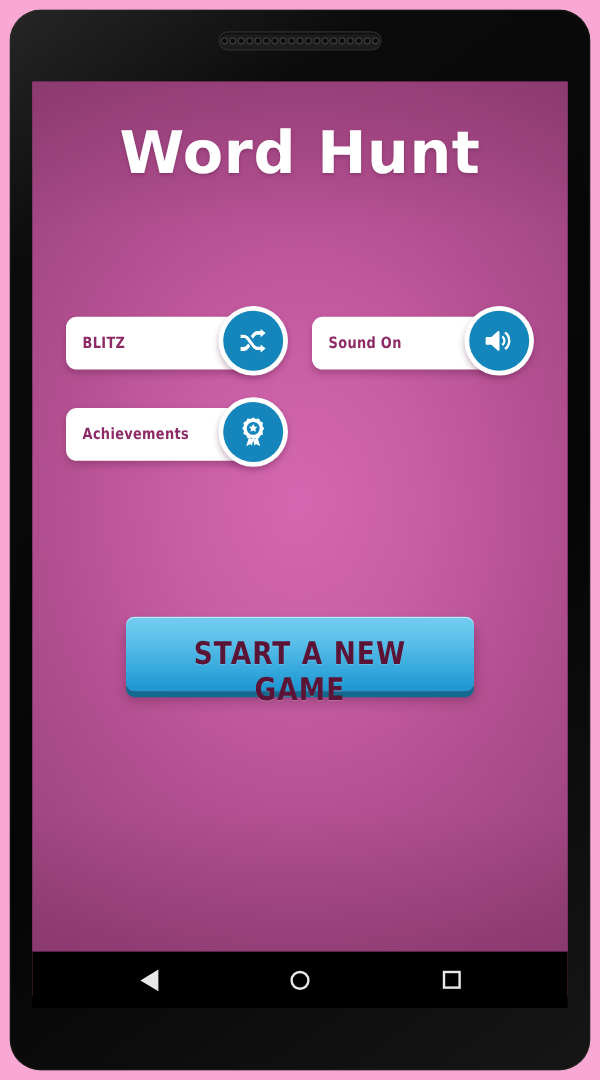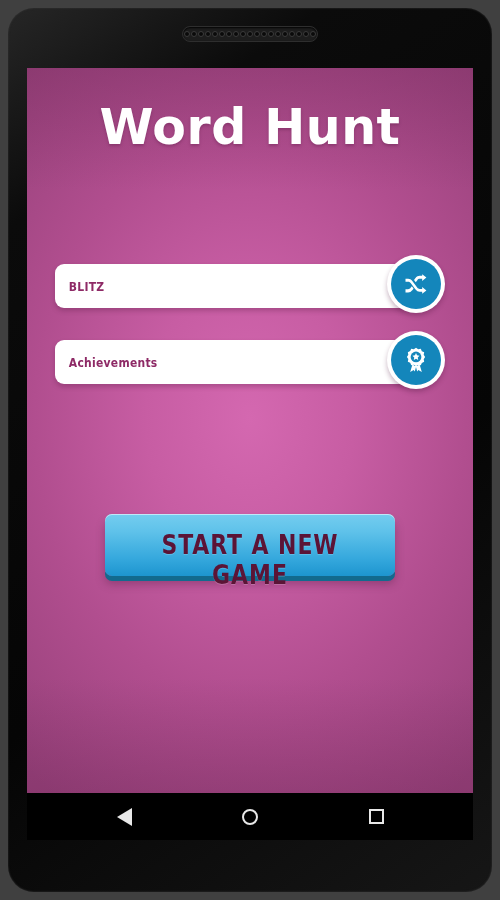--- a/index.html
+++ b/index.html
@@ -13,21 +13,21 @@
     overflow: hidden;
     font-family: "Liberation Sans", sans-serif;
   }
 
   
   #device {
     position: absolute;
     left: 0; top: 0;
     width: 500px;
     height: 900px;
-    background: #404040;
+    background: #f9a8d4;
   }
   #device-body {
     position: absolute;
     left: 8px; top: 8px;
     width: 484px;
     height: 884px;
     border-radius: 26px;
     background: #0d0d0d;
     background-image: linear-gradient(145deg, #262626 0%, #0b0b0b 18%, #050505 60%, #161616 100%);
     box-shadow: inset 0 0 2px #3a3a3a;
@@ -116,21 +116,21 @@
   #title-line-1 { font-size: 49px; }
   #title-line-2 { font-size: 49px; margin-top: 2px; }
 
   
   #menu-grid {
     position: absolute;
     left: 28px;
     top: 196px;
     width: 390px;
     display: grid;
-    grid-template-columns: 1fr;
+    grid-template-columns: 1fr 1fr;
     column-gap: 20px;
     row-gap: 32px;
   }
   .menu-btn {
     position: relative;
     height: 44px;
     cursor: pointer;
   }
   .menu-btn .pill {
     position: absolute;
@@ -304,20 +304,36 @@
                   <path d="M17.3 3.6l3.6 2.9-3.6 2.9V7.6h-2.1c-.9 0-1.5.4-2.2 1.3l-1.2 1.6-1.5-2 1.1-1.4C12.6 5.6 13.8 5 15.2 5h2.1V3.6z"></path>
                   <path d="M17.3 14.6l3.6 2.9-3.6 2.9v-1.8h-2.1c-1.4 0-2.6-.6-3.8-2.1l-4-5.3c-.7-.9-1.3-1.2-2.2-1.2H3V7.6h2.2c1.4 0 2.6.6 3.8 2.1l4 5.3c.7.9 1.3 1.2 2.2 1.2h2.1v-1.6z"></path>
                   <path d="M3 16.4h2.2c.9 0 1.5-.3 2.2-1.2l1-1.3 1.5 2-.9 1.2C7.8 18.6 6.6 19.2 5.2 19.2H3v-2.8z"></path>
                 </svg>
               </span>
             </div>
           </div>
         </div>
 
 
+        <div class="menu-btn">
+          <div class="pill">
+            <span class="pill-label">Sound On</span>
+          </div>
+          <div class="badge">
+            <div class="badge-inner">
+              <span>
+                <svg width="28" height="28" viewBox="0 0 24 24" fill="#fff">
+                  <path d="M3 9.2h3.4L11 5.1c.5-.4 1.2-.1 1.2.5v12.8c0 .6-.7.9-1.2.5L6.4 14.8H3c-.4 0-.7-.3-.7-.7v-4.2c0-.4.3-.7.7-.7z"></path>
+                  <path d="M14.6 8.3c1.2.8 1.9 2.2 1.9 3.7s-.7 2.9-1.9 3.7l-.9-1.4c.8-.5 1.2-1.4 1.2-2.3s-.5-1.8-1.2-2.3l.9-1.4z"></path>
+                  <path d="M16.6 5.4c2.1 1.3 3.4 3.8 3.4 6.6s-1.3 5.3-3.4 6.6l-.9-1.4c1.6-1 2.6-3 2.6-5.2s-1-4.2-2.6-5.2l.9-1.4z"></path>
+                </svg>
+              </span>
+            </div>
+          </div>
+        </div>
 
 
 
         <div class="menu-btn">
           <div class="pill">
             <span class="pill-label">Achievements</span>
           </div>
           <div class="badge">
             <div class="badge-inner">
               <span>

